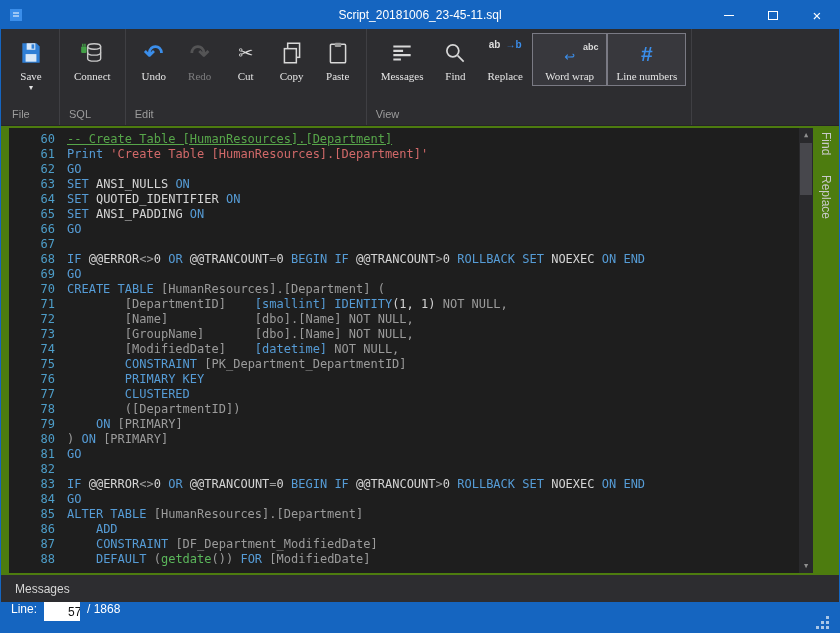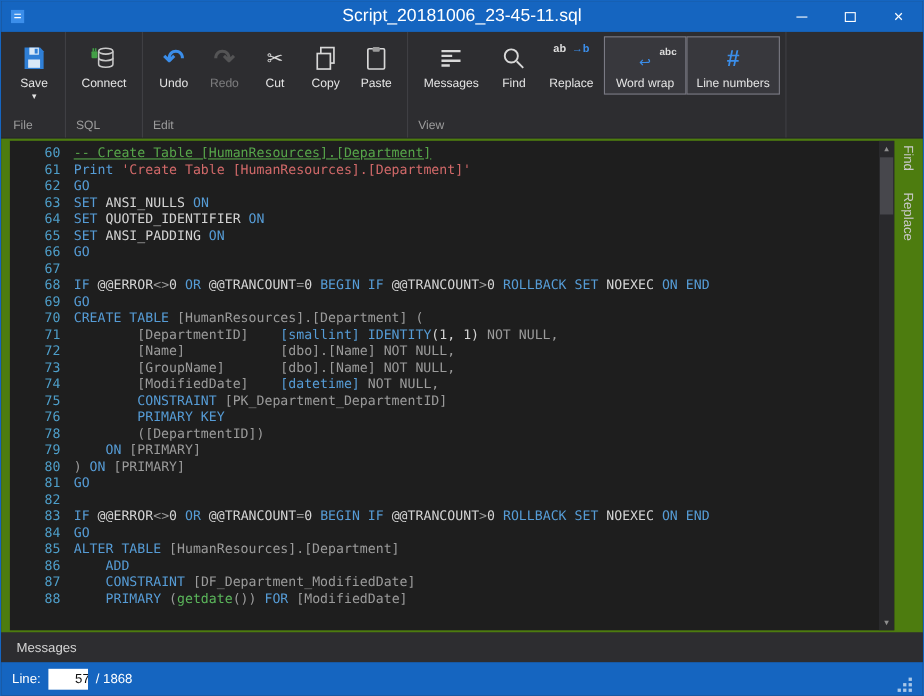--- a/index.html
+++ b/index.html
@@ -3,36 +3,36 @@
 <meta charset="utf-8">
 <style>
   * { box-sizing: border-box; margin: 0; padding: 0; }
   html,body { background:#4a4a4a; font-family:"Liberation Sans", sans-serif; }
   .window { width:840px; height:633px; display:flex; flex-direction:column;
             background:#2d2d30; border:1px solid #1565c0; overflow:hidden; }
 
   
   .titlebar { height:28px; background:#1565c0; display:flex; align-items:center; position:relative; flex:none; }
   .app-icon { margin-left:8px; display:flex; }
-  .title { position:absolute; left:50%; transform:translateX(-50%); color:#fff; font-size:16px; white-space:nowrap; }
+  .title { position:absolute; left:50%; transform:translateX(-50%); color:#fff; font-size:12px; white-space:nowrap; }
   .win-controls { margin-left:auto; display:flex; height:100%; }
   .win-btn { width:44px; display:flex; align-items:center; justify-content:center; color:#fff; font-size:15px; cursor:default; }
   .min-glyph { width:10px; height:1px; background:#fff; display:inline-block; }
   .max-glyph { width:10px; height:9px; border:1px solid #fff; display:inline-block; }
 
   
   .ribbon { height:97px; background:#2d2d30; display:flex; border-bottom:1px solid #252528; flex:none; padding-left:2px; }
   .rgroup { display:flex; flex-direction:column; border-right:1px solid #3f3f43; padding:0 3px; }
   .rbuttons { display:flex; flex:1; padding:4px 2px 0; align-items:flex-start; }
   .rbtn { display:flex; flex-direction:column; align-items:center; padding:5px 8px 3px; min-width:46px;
           color:#e4e4e4; font-size:11px; border:1px solid transparent; }
   .rbtn.toggled { border:1px solid #7a7a84; background:#38383d; }
   .rbtn.disabled { opacity:.42; }
   .ricon { height:28px; display:flex; align-items:center; justify-content:center; }
-  .rlabel { margin-top:3px; white-space:nowrap; }
+  .rlabel { margin-top:3px; white-space:nowrap;font-family:Liberation Serif, serif; }
   .caret { font-size:8px; color:#e4e4e4; margin-top:2px; line-height:1; }
   .rgroup-label { color:#9c9c9c; font-size:11px; text-align:left; padding:3px 6px 5px; }
   .glyph-blue  { color:#3b8eea; font-size:23px; line-height:1; font-weight:bold; }
   .glyph-gray  { color:#8a8a8a; font-size:23px; line-height:1; font-weight:bold; }
   .glyph-white { color:#dcdcdc; font-size:18px; line-height:1; }
   .hash-glyph  { color:#3b8eea; font-size:21px; font-weight:bold; line-height:1; }
   .wrap-glyph { display:flex; flex-direction:column; align-items:center; line-height:1; }
   .wrap-glyph .wt { color:#dcdcdc; font-size:9px; font-weight:bold;padding-left:42px; }
   .wrap-glyph .wa { color:#3b8eea; font-size:13px; margin-top:-2px; }
   .replace-glyph { display:flex; flex-direction:row; line-height:1.1; align-items:flex-start; }
@@ -54,21 +54,21 @@
   .sb-arrow { height:14px; display:flex; align-items:center; justify-content:center; color:#8f8f8f; font-size:7px; }
   .sb-arrow.down { position:absolute; bottom:0; left:0; right:0; }
   .sb-thumb { position:absolute; top:15px; left:1px; right:1px; height:52px; background:#47474c; }
   .side-strip { width:26px; flex:none; display:flex; justify-content:center; }
   .vtab { writing-mode:vertical-rl; color:#c9c9c9; font-size:12px; padding-top:6px; }
   .vtab span + span { margin-top:16px; }
 
   
   .messages-bar { height:27px; background:#2d2d30; display:flex; align-items:center;
                   padding-left:14px; color:#d6d6d6; font-size:12px; flex:none; }
-  .statusbar { height:30px; background:#1565c0; display:flex; align-items:center; gap:7px;
+  .statusbar { height:30px; background:#1565c0; display:flex; gap:7px;
                padding:0 10px; color:#fff; font-size:12px; flex:none; }
   .line-input { width:36px; height:19px; border:none; background:#fff; color:#111;
                 text-align:center; font-size:12px; font-family:"Liberation Sans",sans-serif;padding-left:24px; }
   .grip { margin-left:auto; width:13px; height:13px; position:relative; align-self:flex-end; margin-bottom:3px; }
   .grip::before { content:""; position:absolute; right:0; top:0; width:3px; height:3px; background:#a9c7e8;
                   box-shadow:0 5px 0 #a9c7e8, 0 10px 0 #a9c7e8, -5px 5px 0 #a9c7e8,
                              -5px 10px 0 #a9c7e8, -10px 10px 0 #a9c7e8; }
 </style>
 </head>
 <body>
@@ -277,20 +277,24 @@
             </div>
             <div class="code-line">
               <span class="ln">75</span>
               <span class="code"><span class="tk-w">        </span><span class="tk-k">CONSTRAINT </span><span class="tk-g">[PK_Department_DepartmentID]</span></span>
             </div>
             <div class="code-line">
               <span class="ln">76</span>
               <span class="code"><span class="tk-w">        </span><span class="tk-k">PRIMARY KEY</span></span>
             </div>
             <div class="code-line">
+              <span class="ln">77</span>
+              <span class="code"><span class="tk-w">        </span><span class="tk-k">CLUSTERED</span></span>
+            </div>
+            <div class="code-line">
               <span class="ln">78</span>
               <span class="code"><span class="tk-g">        ([DepartmentID])</span></span>
             </div>
             <div class="code-line">
               <span class="ln">79</span>
               <span class="code"><span class="tk-w">    </span><span class="tk-k">ON </span><span class="tk-g">[PRIMARY]</span></span>
             </div>
             <div class="code-line">
               <span class="ln">80</span>
               <span class="code"><span class="tk-g">) </span><span class="tk-k">ON </span><span class="tk-g">[PRIMARY]</span></span>
@@ -318,21 +322,21 @@
             <div class="code-line">
               <span class="ln">86</span>
               <span class="code"><span class="tk-w">    </span><span class="tk-k">ADD</span></span>
             </div>
             <div class="code-line">
               <span class="ln">87</span>
               <span class="code"><span class="tk-w">    </span><span class="tk-k">CONSTRAINT </span><span class="tk-g">[DF_Department_ModifiedDate]</span></span>
             </div>
             <div class="code-line">
               <span class="ln">88</span>
-              <span class="code"><span class="tk-w">    </span><span class="tk-k">PRIMARY </span><span class="tk-g">(</span><span class="tk-fn">getdate</span><span class="tk-g">()) </span><span class="tk-k">FOR </span><span class="tk-g">[ModifiedDate]</span></span>
+              <span class="code"><span class="tk-w">    </span><span class="tk-k">DEFAULT </span><span class="tk-g">(</span><span class="tk-fn">getdate</span><span class="tk-g">()) </span><span class="tk-k">FOR </span><span class="tk-g">[ModifiedDate]</span></span>
             </div>
           </div>
         <div class="scrollbar">
           <div class="sb-arrow">▲</div>
           <div class="sb-thumb"></div>
           <div class="sb-arrow down">▼</div>
         </div>
       </div>
     </div>
     <div class="side-strip">

